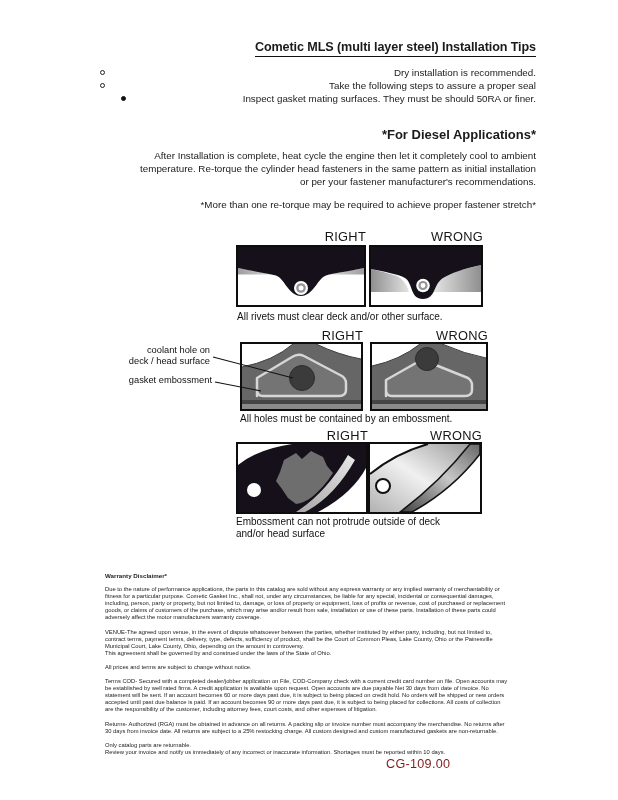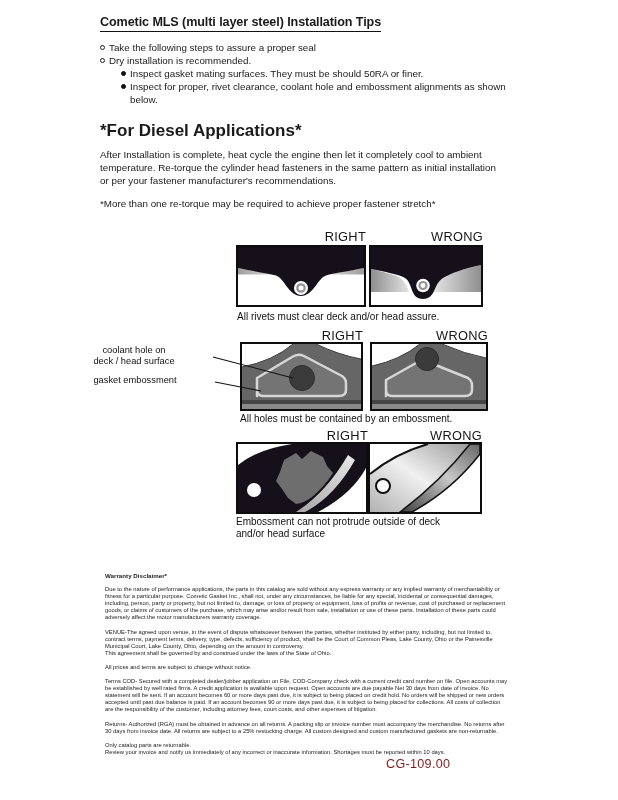--- a/index.html
+++ b/index.html
@@ -1,61 +1,60 @@
 <!DOCTYPE html>
 <html><head>
 <meta charset="utf-8">
 <style>
   html,body { margin:0; padding:0; background:#ffffff; }
   .page {
     position:relative; width:618px; height:800px; background:#ffffff;
     font-family:"Liberation Sans", sans-serif; color:#1a1a1a; overflow:hidden;
   }
   
-  .content { position:absolute; left:100px; top:12px; width:436px; }
+  .content { position:absolute; left:100px; top:37px; width:436px;text-align:right; }
   .title {
     font-size:12.6px; font-weight:bold; margin:0 0 8px 0; letter-spacing:-0.1px;
     display:inline-block; border-bottom:1.6px solid #111; padding-bottom:1.5px;
   }
   .tips { list-style:none; margin:1px 0 0 0; padding:0; font-size:9.8px; }
   .tips li { position:relative; padding-left:9px; line-height:13px; }
   .tips li.sub { margin-left:21px; }
   .tips li::before {
     content:""; position:absolute; left:0; top:4.6px; width:3.4px; height:3.4px;
     border:0.9px solid #222; border-radius:50%; background:transparent;
   }
   .tips li.sub::before { background:#111; border-color:#111; }
-  .diesel-heading { font-size:17px; font-weight:bold; margin:15px 0 7px 0; }
+  .diesel-heading { font-size:13px; font-weight:bold; margin:22px 0 7px 0; }
   .para { font-size:9.8px; line-height:13.2px; margin:0 0 10px 0; white-space:pre-line; }
   
   .dlabel { position:absolute; font-size:12.8px; letter-spacing:0.3px; text-align:right; color:#161616; }
   .panel { position:absolute; border:2px solid #0d0d0d; background:#fff; box-sizing:border-box; }
   .panel svg { display:block; }
   .caption { position:absolute; font-size:10px; line-height:11.5px; color:#121212; white-space:pre-line; }
-  .ann-label { position:absolute; font-size:9.3px; line-height:10.6px; text-align:center; color:#111; white-space:pre-line; }
+  .ann-label { position:absolute; font-size:9.3px; line-height:10.6px; text-align:right; color:#111; white-space:pre-line; }
   .leader { position:absolute; pointer-events:none; z-index:5; }
   
   .warranty { position:absolute; left:105px; top:572px; width:448px; font-size:5.8px; line-height:7.1px; color:#222; }
   .warranty h3 { font-size:6.2px; font-weight:bold; margin:0 0 7px 0; }
   .warranty p { margin:0 0 7px 0; white-space:pre-line; }
   .warranty p.no-gap { margin-bottom:0; }
   .page-number { position:absolute; left:386px; top:757px; font-size:12.6px; letter-spacing:0.3px; color:#7f1d1d; }
 </style>
 </head>
 <body>
 
 <div class="page">
 
   <div class="content">
     <h1 class="title">Cometic MLS (multi layer steel) Installation Tips</h1>
     <ul class="tips">
+      <li>Dry installation is recommended.</li>
       <li>Take the following steps to assure a proper seal</li>
-      <li>Dry installation is recommended.</li>
       <li class="sub">Inspect gasket mating surfaces.  They must be should 50RA or finer.</li>
-      <li class="sub">Inspect for proper, rivet clearance, coolant hole and embossment alignments as shown below.</li>
     </ul>
     <h2 class="diesel-heading">*For Diesel Applications*</h2>
     <p class="para">After Installation is complete, heat cycle the engine then let it completely cool to ambient
 temperature. Re-torque the cylinder head fasteners in the same pattern as initial installation
 or per your fastener manufacturer's recommendations.</p>
     <p class="para">*More than one re-torque may be required to achieve proper fastener stretch*</p>
   </div>
 
   <div class="dlabel" style="left:236px;top:229px;width:130px">RIGHT</div>
   <div class="dlabel" style="left:369px;top:229px;width:114px">WRONG</div>
@@ -102,21 +101,21 @@
       <rect x="0" y="45" width="110" height="13" fill="#ffffff"></rect>
       <path d="M0,0 H110 V18 C92,22 80,26 72,31 C62,37 65,52 52,52 C39,52 42,36 34,31 C27,27 14,25 0,22 Z" fill="#151019"></path>
       <g>
         <circle cx="52" cy="38.5" r="6.8" fill="#ffffff"></circle>
         <circle cx="52" cy="38.5" r="4.6" fill="#949494"></circle>
         <circle cx="52" cy="38.5" r="2.4" fill="#ffffff"></circle>
       </g>
     </svg>
   </div>
 
-  <div class="caption" style="left:237px;top:311px">All rivets must clear deck and/or head assure.</div>
+  <div class="caption" style="left:237px;top:311px">All rivets must clear deck and/or other surface.</div>
 
   <div class="dlabel" style="left:240px;top:328px;width:123px">RIGHT</div>
   <div class="dlabel" style="left:370px;top:328px;width:118px">WRONG</div>
 
   <div class="ann-label" style="left:58px;top:345px;width:152px">coolant hole on
 deck / head surface</div>
   <div class="ann-label" style="left:58px;top:375px;width:154px">gasket embossment</div>
 
   <div class="panel" style="left:240px;top:342px;width:123px;height:69px">
     <svg width="119" height="65" viewBox="0 0 119 65">

